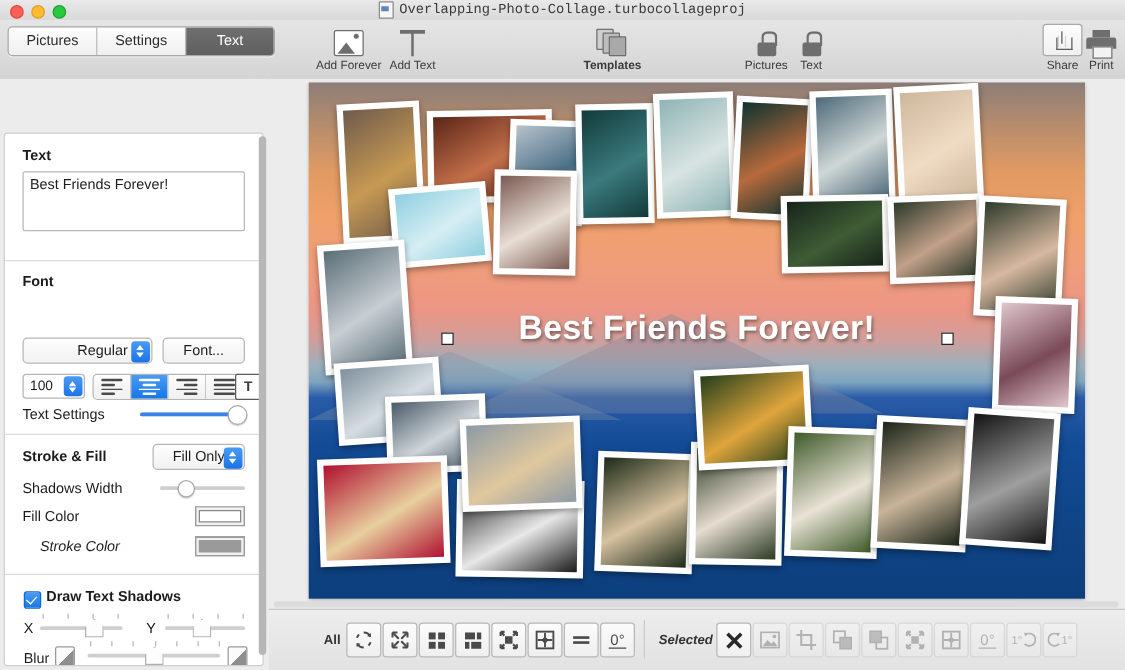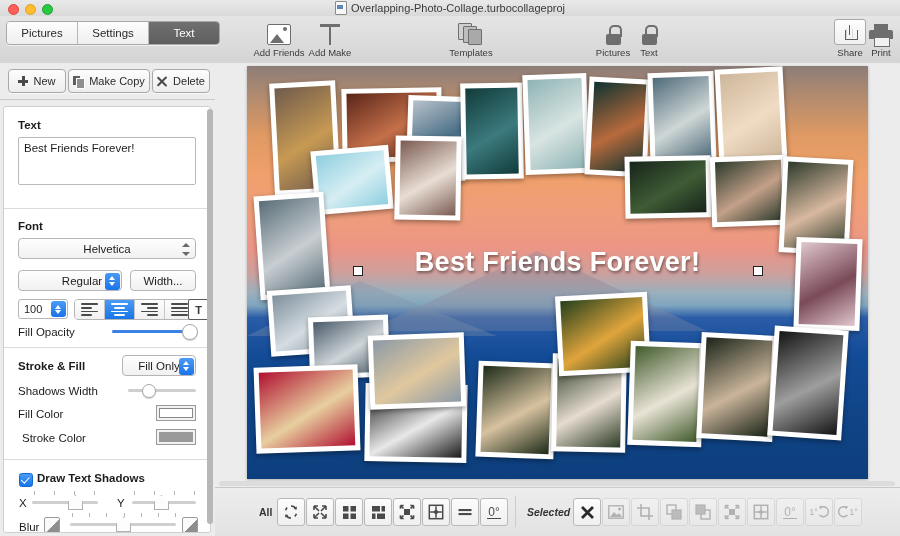--- a/index.html
+++ b/index.html
@@ -9,20 +9,21 @@
     font-size:11px;color:#2b2b2b;
     background:#ececec;
     -webkit-font-smoothing:antialiased;
   }
   .app{position:relative;width:900px;height:536px;}
 
   
   .titlebar{
     position:absolute;left:0;top:0;width:900px;height:16px;
     background:linear-gradient(#e9e9e9,#d9d9d9);
+    font-family:Liberation Mono, monospace;
   }
   .traffic{position:absolute;left:8px;top:4px;display:flex;gap:6px;}
   .tl{width:9px;height:9px;border-radius:50%;}
   .tl.red{background:#fe5f57;border:1px solid #e1463f;}
   .tl.yellow{background:#febc2e;border:1px solid #e0a122;}
   .tl.green{background:#28c840;border:1px solid #20a233;}
   .doctitle{
     position:absolute;left:0;top:0;width:900px;height:16px;
     display:flex;align-items:center;justify-content:center;gap:4px;
     font-size:11px;color:#3a3a3a;
@@ -238,31 +239,31 @@
     <div class="segmented">
       <div class="seg">Pictures</div>
       <div class="seg">Settings</div>
       <div class="seg active">Text</div>
     </div>
 
     <div class="tbitem" style="left:250px;width:58px;">
       <div class="glyph">
           <span class="icn-photo"></span>
         </div>
-      <div class="lbl">Add Friends</div>
+      <div class="lbl">Add Forever</div>
     </div>
 
     <div class="tbitem" style="left:308px;width:44px;">
       <div class="glyph">
           <span class="icn-T"></span>
         </div>
-      <div class="lbl">Add Make</div>
-    </div>
-
-    <div class="tbitem" style="left:441px;width:60px;">
+      <div class="lbl">Add Text</div>
+    </div>
+
+    <div class="tbitem" style="left:460px;width:60px;font-weight:bold;">
       <div class="glyph">
           <span class="icn-tpl">
             <i></i>
             <i></i>
             <i></i>
           </span>
         </div>
       <div class="lbl">Templates</div>
     </div>
 
@@ -303,52 +304,34 @@
             <span class="mid"></span>
             <span class="bot"></span>
           </span>
       </div>
       <div class="lbl">Print</div>
     </div>
   </div>
 
   <div class="sidebar">
 
-    <div class="sbtoolbar">
-      <div class="sbbtn" style="left:8px;width:56px;">
-        <span class="plusic"></span>
-        <span>New</span>
-      </div>
-      <div class="sbbtn" style="left:68px;width:80px;">
-        <span class="copyic"></span>
-        <span>Make Copy</span>
-      </div>
-      <div class="sbbtn" style="left:152px;width:56px;">
-        <span class="xic"></span>
-        <span>Delete</span>
-      </div>
-    </div>
 
     <div class="panel">
 
       <div class="sechdr" style="position:absolute;left:14px;top:12px;">Text</div>
       <div class="textarea" style="left:14px;top:30px;width:178px;height:48px;">Best Friends Forever!</div>
       <div class="divider" style="top:101px;"></div>
 
       <div class="sechdr" style="position:absolute;left:14px;top:113px;text-align:center;">Font</div>
-      <div class="popup" style="left:14px;top:131px;width:178px;">
-        <span>Helvetica</span>
-        <span class="steparrows"></span>
-      </div>
 
       <div class="popup" style="left:14px;top:163px;width:104px;justify-content:center;padding-left:24px;">
         <span>Regular</span>
         <span class="bluearrow"></span>
       </div>
-      <div class="pushbtn" style="left:126px;top:163px;width:66px;">Width...</div>
+      <div class="pushbtn" style="left:126px;top:163px;width:66px;">Font...</div>
 
       <div class="numfield" style="left:14px;top:192px;width:50px;">
         <span>100</span>
         <span class="bluearrow" style="top:1px;right:1px;height:16px;"></span>
       </div>
 
       <div class="alignrow" style="left:70px;top:192px;">
         <div class="alignbtn">
           <b style="width:17px;"></b>
             <b style="width:11px;margin-right:6px;"></b>
@@ -372,21 +355,21 @@
             <b style="width:17px;"></b>
             <b style="width:17px;"></b>
             <b style="width:17px;"></b>
         </div>
       </div>
 
       <div class="vertbtn" style="left:184px;top:192px;">
         <span style="font-weight:bold;font-size:11px;">T</span>
       </div>
 
-      <div class="lblS" style="left:14px;top:219px;">Fill Opacity</div>
+      <div class="lblS" style="left:14px;top:219px;">Text Settings</div>
       <div class="slider" style="left:108px;top:217px;width:84px;">
         <div class="track"></div>
           <div class="fill" style="width:80px;"></div>
         <div class="knob" style="left:70px;"></div>
       </div>
 
       <div class="divider" style="top:240px;"></div>
 
       <div class="sechdr" style="position:absolute;left:14px;top:253px;">Stroke &amp; Fill</div>
       <div class="popup" style="left:118px;top:248px;width:74px;">
@@ -396,21 +379,21 @@
 
       <div class="lblS" style="left:14px;top:278px;">Shadows Width</div>
       <div class="slider" style="left:124px;top:276px;width:68px;">
         <div class="track"></div>
         <div class="knob" style="left:14px;width:12px;height:12px;top:1px;"></div>
       </div>
 
       <div class="lblS" style="left:14px;top:301px;text-align:center;">Fill Color</div>
       <div class="swatch white" style="left:152px;top:298px;"></div>
 
-      <div class="lblS" style="left:18px;top:325px;">Stroke Color</div>
+      <div class="lblS" style="left:28px;top:325px;font-style:italic;">Stroke Color</div>
       <div class="swatch gray" style="left:152px;top:322px;"></div>
 
       <div class="divider" style="top:352px;"></div>
 
       <div class="chk" style="left:15px;top:366px;"></div>
       <div class="sechdr" style="position:absolute;left:33px;top:365px;">Draw Text Shadows</div>
 
       <div class="lblS" style="left:15px;top:390px;">X</div>
       <div class="tickmarks" style="left:30px;top:384px;width:62px;">
         <i style="left:0;"></i>

